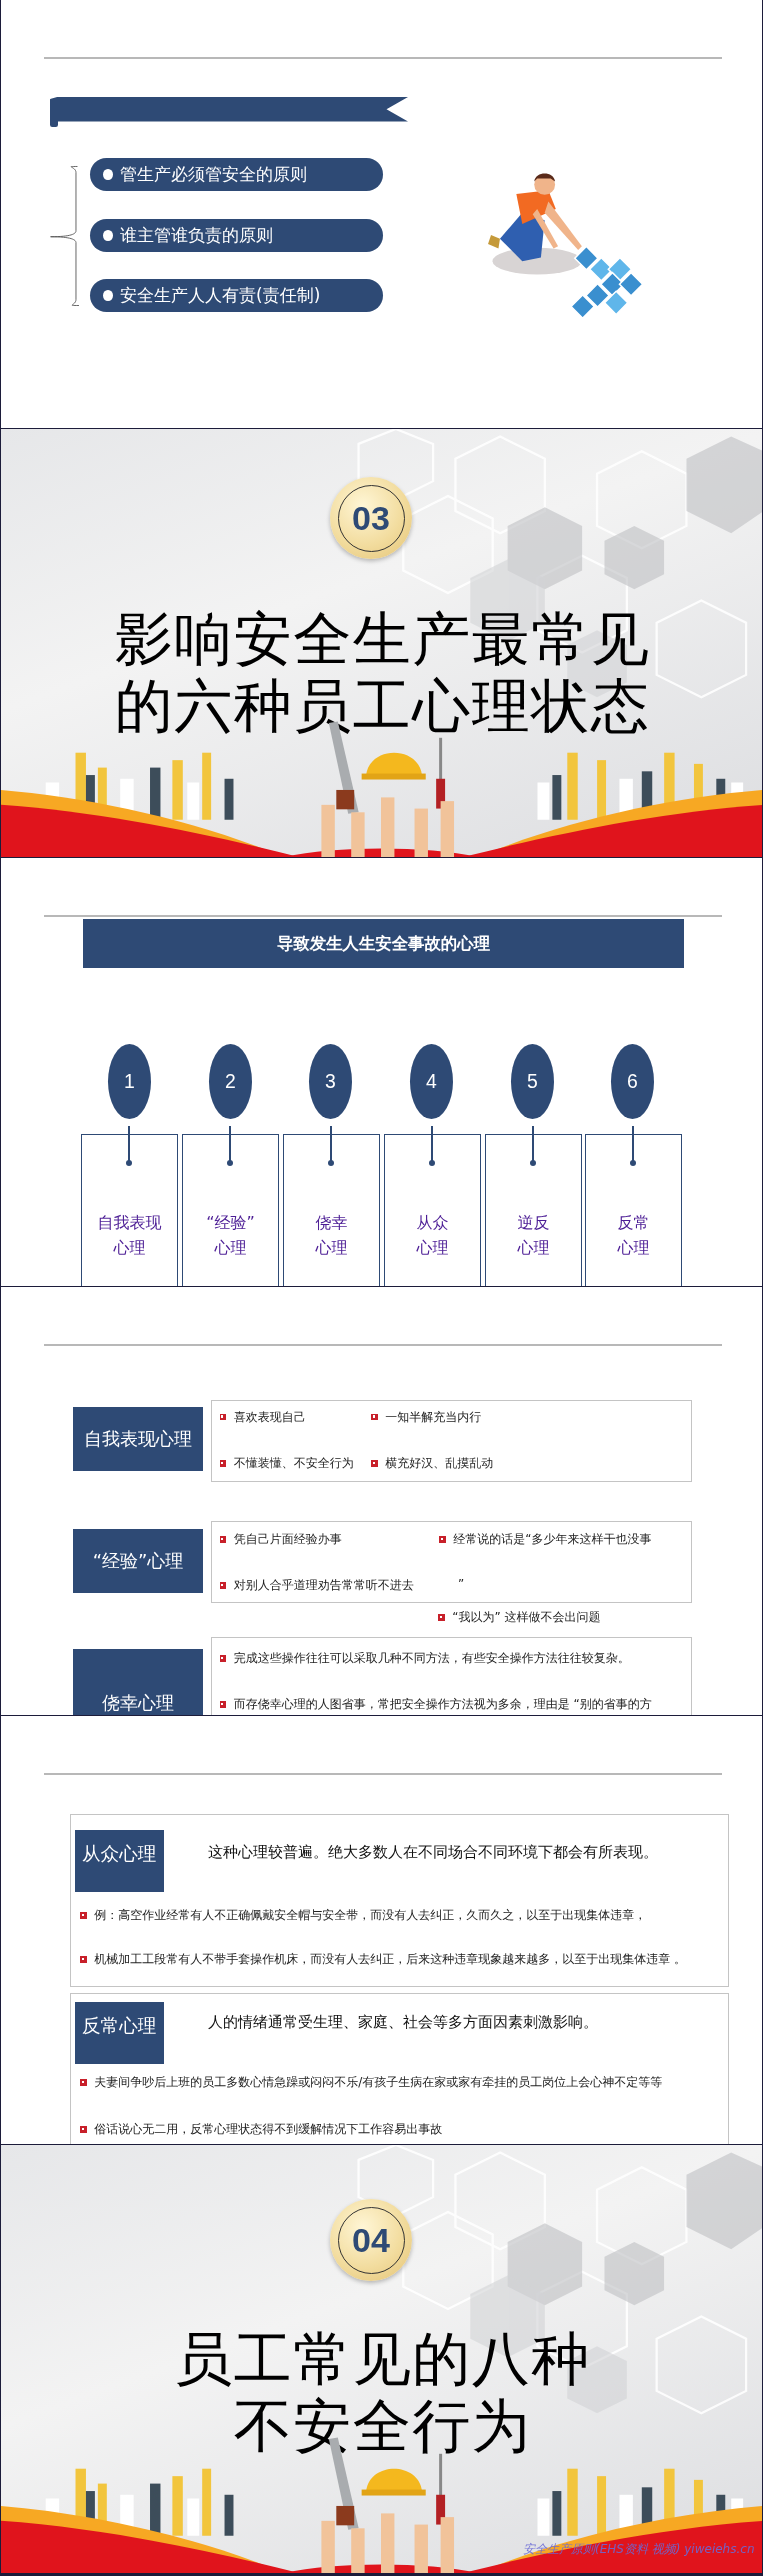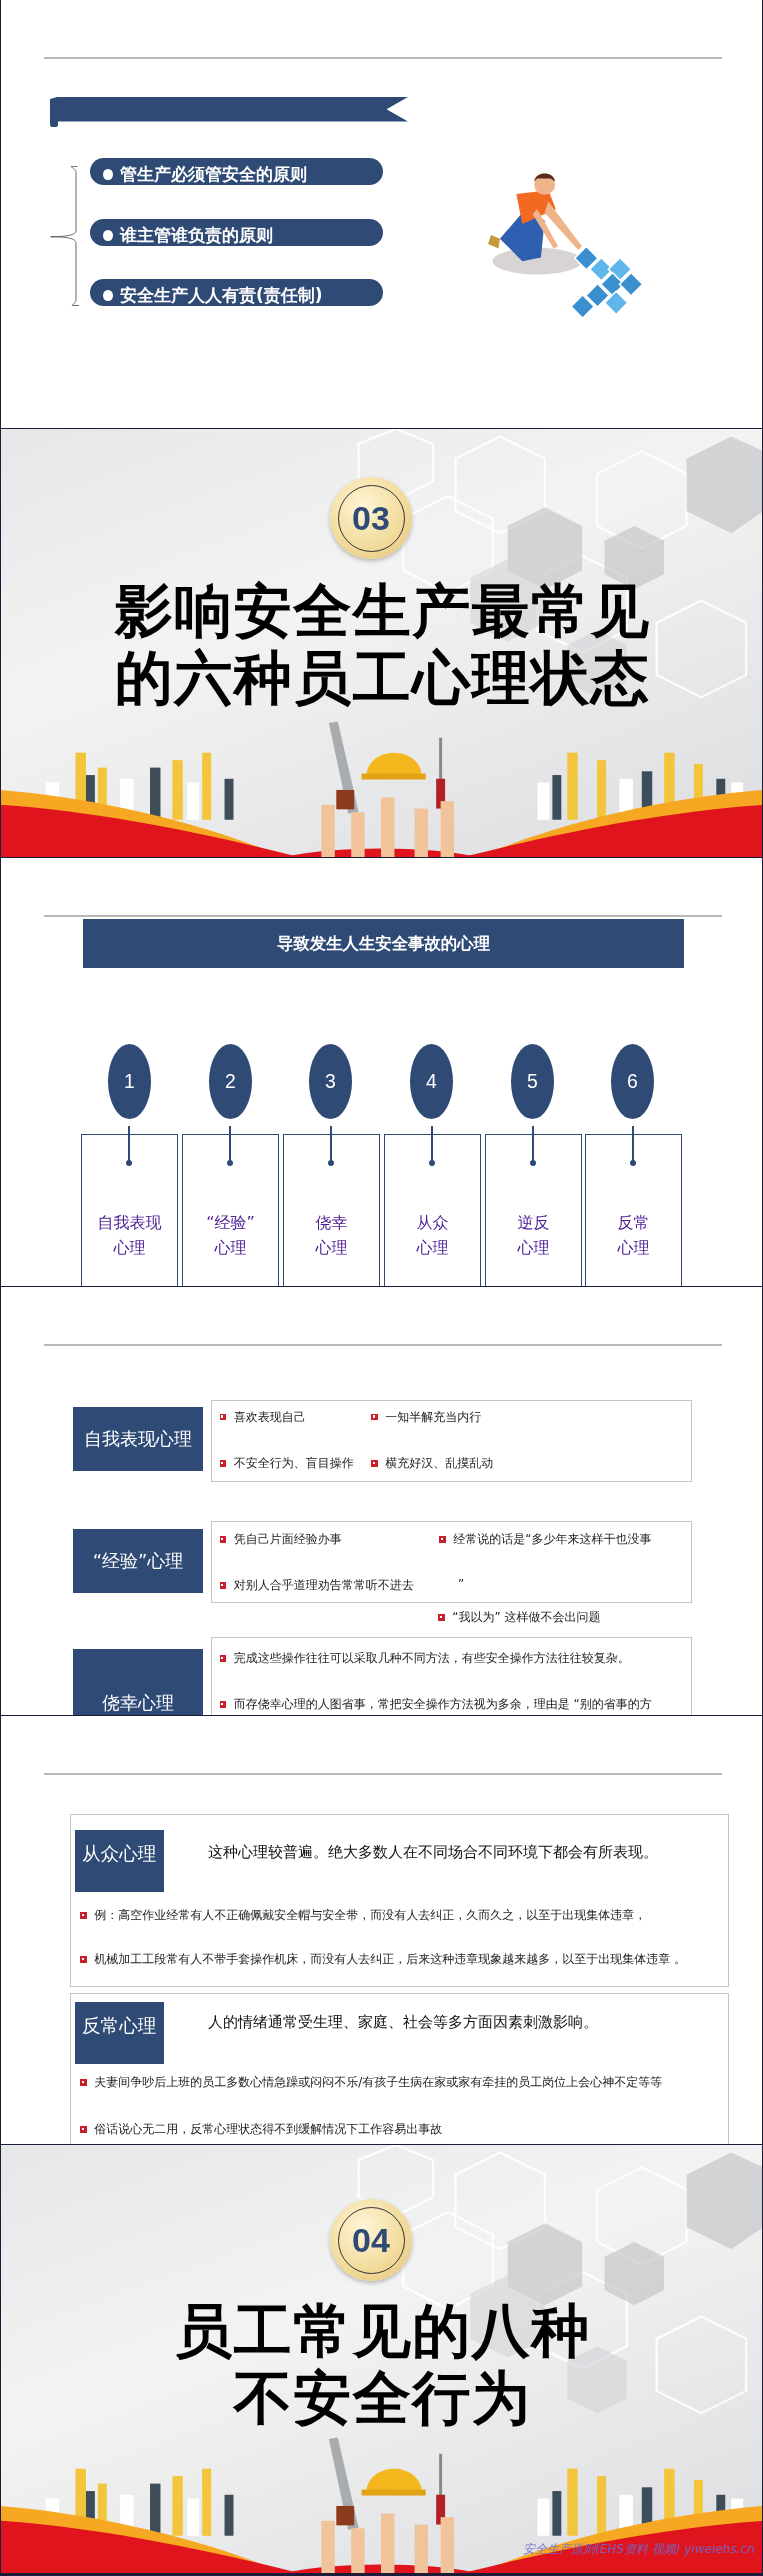--- a/index.html
+++ b/index.html
@@ -6,29 +6,29 @@
   body { width: 763px; background: #1c1c3a; font-family: "DejaVu Sans", "Liberation Sans", sans-serif; }
   .slide { position: relative; width: 763px; height: 429px; overflow: hidden; border-left: 1.5px solid #1c1c3a; border-right: 1.5px solid #1c1c3a; border-bottom: 1.5px solid #1c1c3a; }
   .slide.white { background: #ffffff; }
   .topline { position: absolute; left: 43px; top: 57px; width: 678px; height: 1.5px; background: #b8b8b8; }
 
   
   .ribbon { position: absolute; left: 49px; top: 97px; width: 358px; height: 24.6px; background: #2e4a75; clip-path: polygon(0 8%, 2% 0, 100% 0, 94% 50%, 100% 100%, 2% 100%, 2% 115%, 0 115%); border-radius: 3px 0 0 0; }
   .ribbon-tail { position: absolute; left: 49px; top: 119px; width: 7.5px; height: 7.5px; background: #2e4a75; border-radius: 0 0 2.2px 2.2px; }
   .ribbon-text { position: absolute; left: 49px; top: 97px; width: 261px; height: 24.6px; line-height: 24.6px; text-align: center; color: #fff; font-weight: bold; font-size: 15px; margin-top: 32px; }
   .brace { position: absolute; left: 48px; top: 165px; width: 45px; height: 142px; }
-  .pill { position: absolute; left: 89px; width: 293px; height: 27px; background: #2e4a75; border-radius: 16.4px; color: #fff; font-size: 17px; line-height: 33px; padding-left: 30px; font-weight: bold; }
+  .pill { position: absolute; left: 89px; width: 293px; height: 33px; background: #2e4a75; border-radius: 16.4px; color: #fff; font-size: 17px; line-height: 33px; padding-left: 30px; }
   .pill .dot { position: absolute; left: 13.4px; top: 11.2px; width: 9.7px; height: 11.2px; border-radius: 50%; background: #fff; }
 
   
   .title-bg { background: linear-gradient(160deg, #e6e7e9 0%, #f3f3f3 40%, #dcdde0 100%); }
   .badge { position: absolute; left: 329px; top: 48px; width: 82px; height: 82px; border-radius: 50%; background: radial-gradient(circle at 40% 35%, #fff6d6 0%, #f2dc9e 55%, #e3c274 100%); box-shadow: 0 2.2px 4.5px rgba(0,0,0,0.25); }
   .badge-inner { position: absolute; left: 7.5px; top: 7.5px; width: 67px; height: 67px; border-radius: 50%; border: 1.1px solid #333; }
   .badge-num { position: absolute; left: 0; top: 0; width: 82px; height: 82px; line-height: 82px; text-align: center; font-size: 34px; font-weight: bold; color: #2e4a75; font-family: "Liberation Sans", sans-serif; }
-  .big-title { position: absolute; left: 0; width: 763px; text-align: center; color: #000; font-weight: bold; font-size: 58px; line-height: 67px; letter-spacing: 1.5px; }
+  .big-title { position: absolute; left: 0; width: 763px; text-align: center; color: #000; font-weight: normal; font-size: 58px; line-height: 67px; letter-spacing: 1.5px; margin-top: 28px; }
   .wave { position: absolute; left: 0; bottom: 0; width: 763px; height: 149px; }
   .watermark { position: absolute; right: 7.5px; bottom: 15px; color: #6a6ad6; font-size: 12px; font-style: italic; opacity: 0.9; }
 
   
   .header-bar { position: absolute; left: 82px; top: 61px; width: 601px; height: 49px; background: #2e4a75; color: #fff; font-weight: bold; font-size: 16.4px; line-height: 49px; text-align: center; }
   .circ { position: absolute; top: 186px; width: 43px; height: 75px; }
   .circ .c { position: absolute; left: 0; top: 0; width: 43px; height: 75px; border-radius: 50%; background: #2e4a75; color: #fff; font-size: 19.4px; text-align: center; line-height: 75px; font-family: "Liberation Sans", sans-serif; }
   .card { position: absolute; top: 276px; width: 97px; height: 224px; border: 1.5px solid #2e4a75; background: #fff; }
   .card .stem { position: absolute; left: 46px; top: -9px; width: 1.5px; height: 36px; background: #2e4a75; }
   .card .pin { position: absolute; left: 44px; top: 24.6px; width: 6px; height: 6px; border-radius: 50%; background: #2e4a75; }
@@ -244,21 +244,21 @@
     </div>
 </div>
 
 <div class="slide white">
   <div class="topline"></div>
 
   <div class="label-box" style="top:120px;height:64px;line-height:64px">自我表现心理</div>
   <div class="content-box" style="top:113px;height:82px">
     <div class="li" style="left:7.5px;top:7.5px"><span class="bullet"></span><span>喜欢表现自己</span></div>
     <div class="li" style="left:159px;top:7.5px"><span class="bullet"></span><span>一知半解充当内行</span></div>
-    <div class="li" style="left:7.5px;top:54px"><span class="bullet"></span><span>不安全行为、盲目操作</span></div>
+    <div class="li" style="left:7.5px;top:54px"><span class="bullet"></span><span>不懂装懂、不安全行为</span></div>
     <div class="li" style="left:159px;top:54px"><span class="bullet"></span><span>横充好汉、乱摸乱动</span></div>
   </div>
 
   <div class="label-box" style="top:242px;height:64px;line-height:64px">“经验”心理</div>
   <div class="content-box" style="top:234px;height:82px">
     <div class="li" style="left:7.5px;top:9px"><span class="bullet"></span><span>凭自己片面经验办事</span></div>
     <div class="li" style="left:227px;top:9px"><span class="bullet"></span><span>经常说的话是“多少年来这样干也没事</span></div>
     <div class="li" style="left:246px;top:55px">”</div>
     <div class="li" style="left:7.5px;top:55px"><span class="bullet"></span><span>对别人合乎道理劝告常常听不进去</span></div>
   </div>

